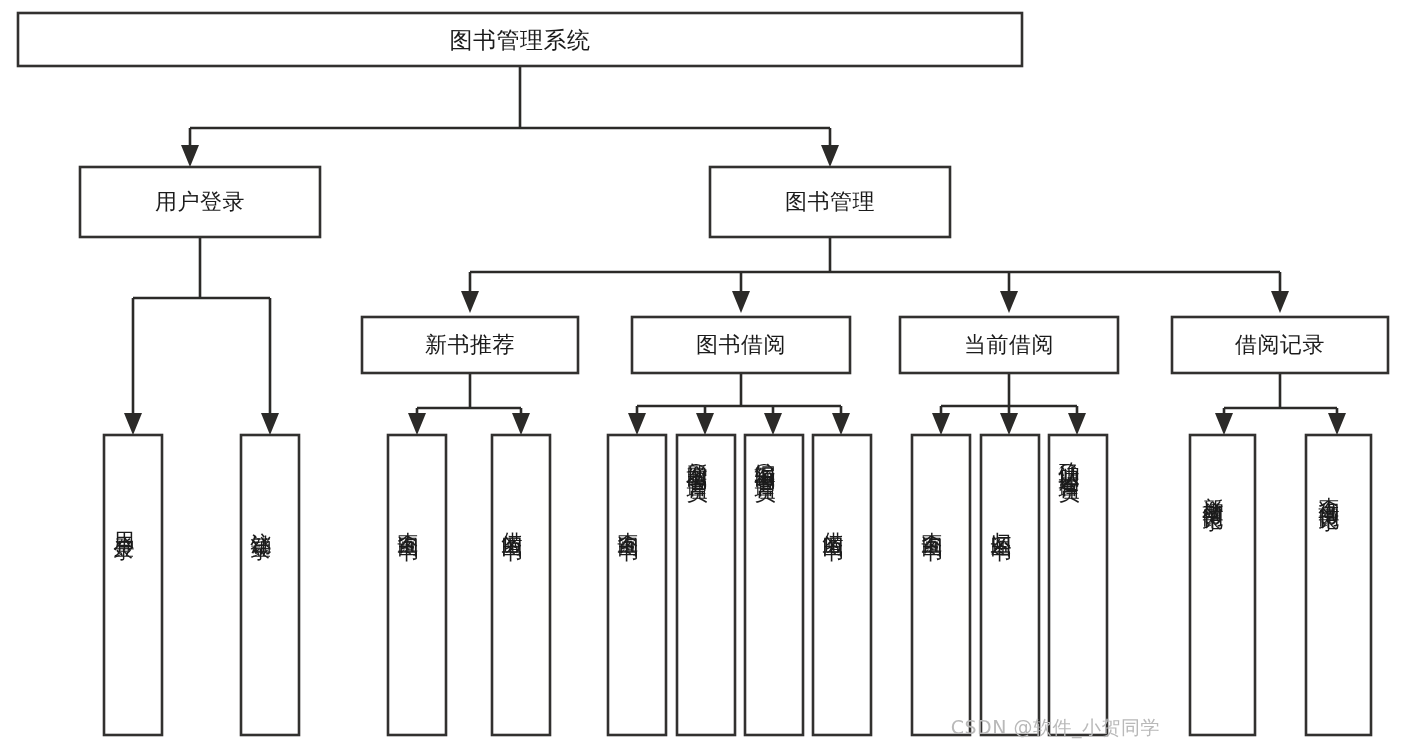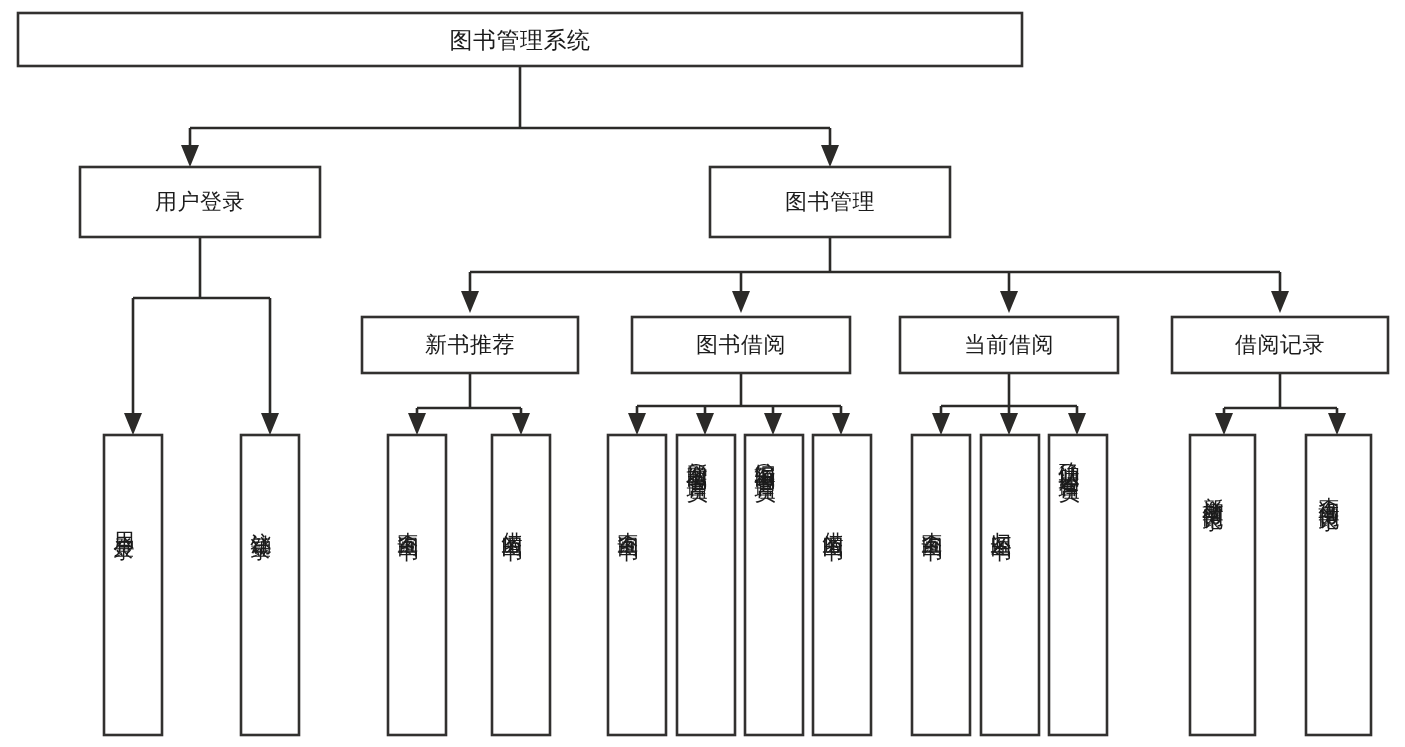--- a/index.html
+++ b/index.html
@@ -214,14 +214,15 @@
   <div class="vlabel" style="left:754px; top:445px;">编辑图书（管理员）</div>
   <div class="vlabel" style="left:822px; top:515px;">借阅图书</div>
 
   <div class="vlabel" style="left:921px; top:515px;">查询图书</div>
   <div class="vlabel" style="left:990px; top:515px;">归还图书</div>
   <div class="vlabel" style="left:1058px; top:445px;">确认归还（管理员）</div>
 
   <div class="vlabel" style="left:1202px; top:480px;">新增借阅记录</div>
   <div class="vlabel" style="left:1318px; top:480px;">查询借阅记录</div>
 
+  <div class="watermark">CSDN @软件_小贺同学</div>
 
 </div>
 
 </body></html>

